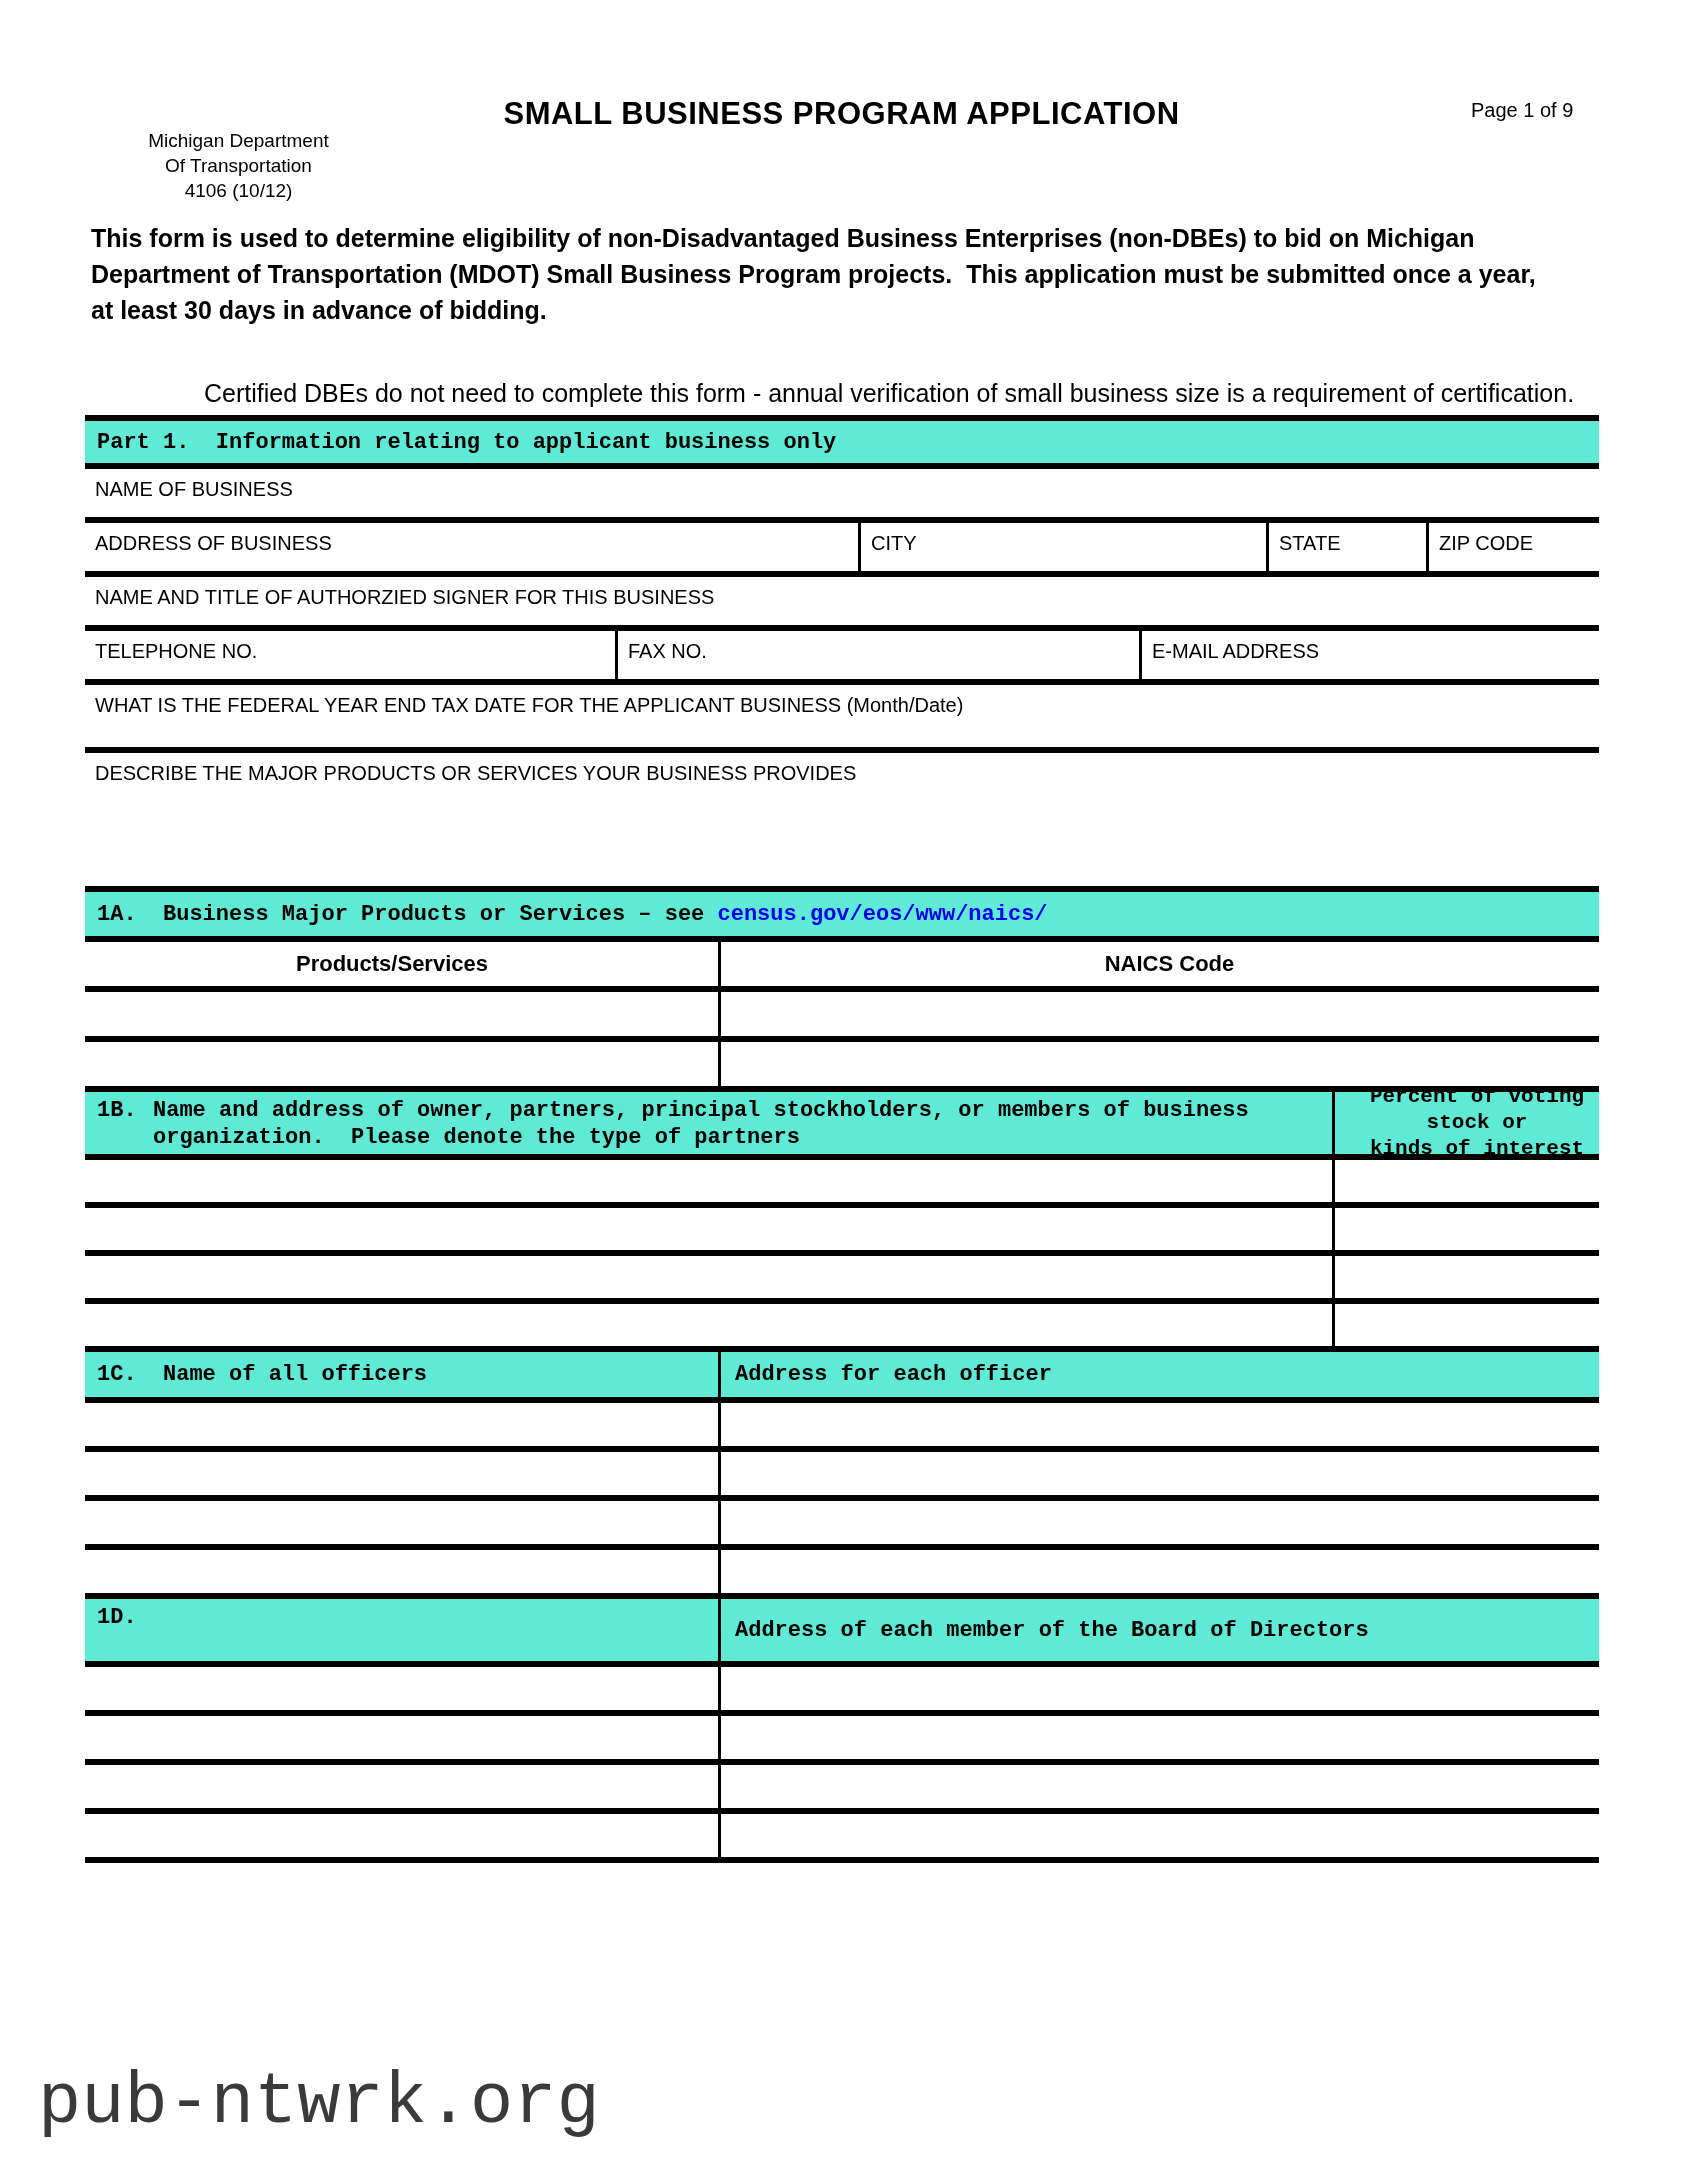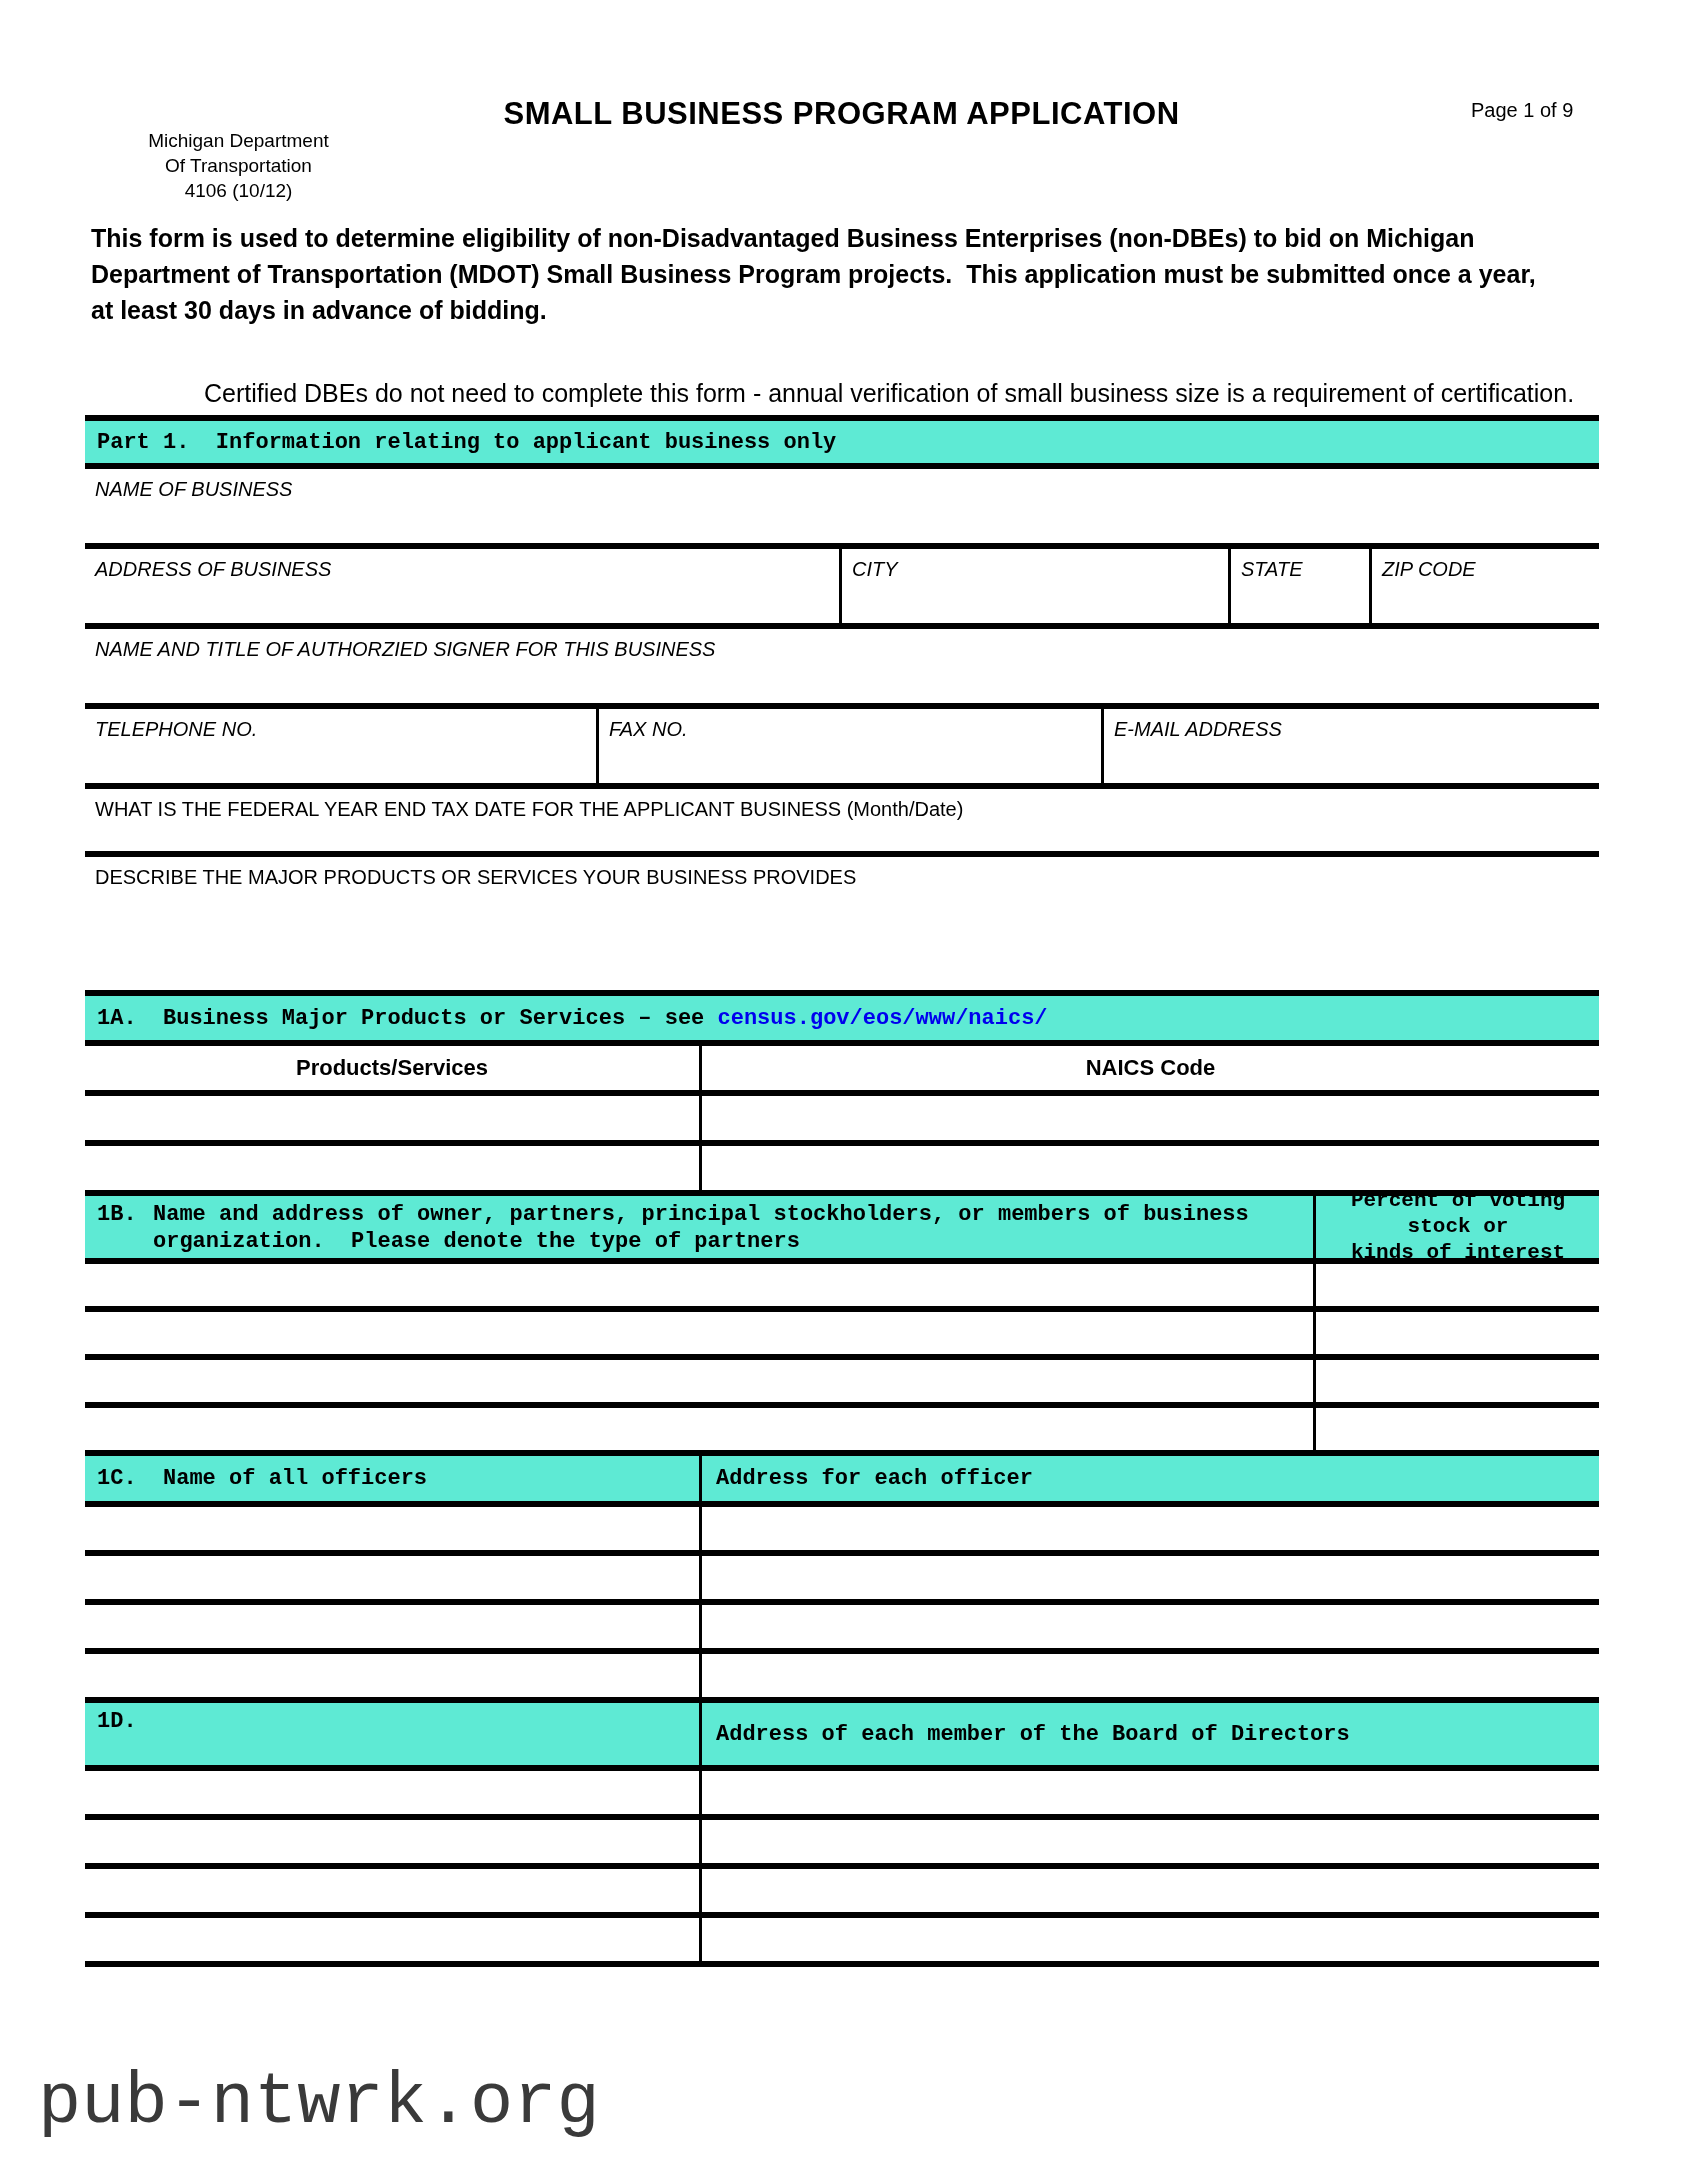--- a/index.html
+++ b/index.html
@@ -41,29 +41,29 @@
 
   
   .form-stack {
     position: absolute; top: 415px; left: 85px; width: 1514px;
     border-bottom: 6px solid #000;
   }
   .frow { border-top: 6px solid #000; width: 100%; position: relative; }
   .band { background: #5eead4; font-family: Liberation Mono, monospace; }
 
   .h48  { height: 48px; }   
-  .h70  { height: 80px; font-style: italic; }   
+  .h70  { height: 54px; }   
   .h68  { height: 68px; }   
   .h140 { height: 139px; }  
   .h50  { height: 50px; }   
   .h48b { height: 48px; }   
   .h51  { height: 51px; }   
   .h49  { height: 49px; }   
 
-  .cells { display: flex; height: 100%; }
+  .cells { display: flex; height: 100%; gap: 19px; }
   .cell  { height: 100%; flex: none; }
   .cell + .cell { border-left: 3px solid #000; }
 
   .lbl {
     display: block;
     font-size: 20px; line-height: 24px;
     padding: 8px 6px 0 10px;
   }
 
   .band-title {

